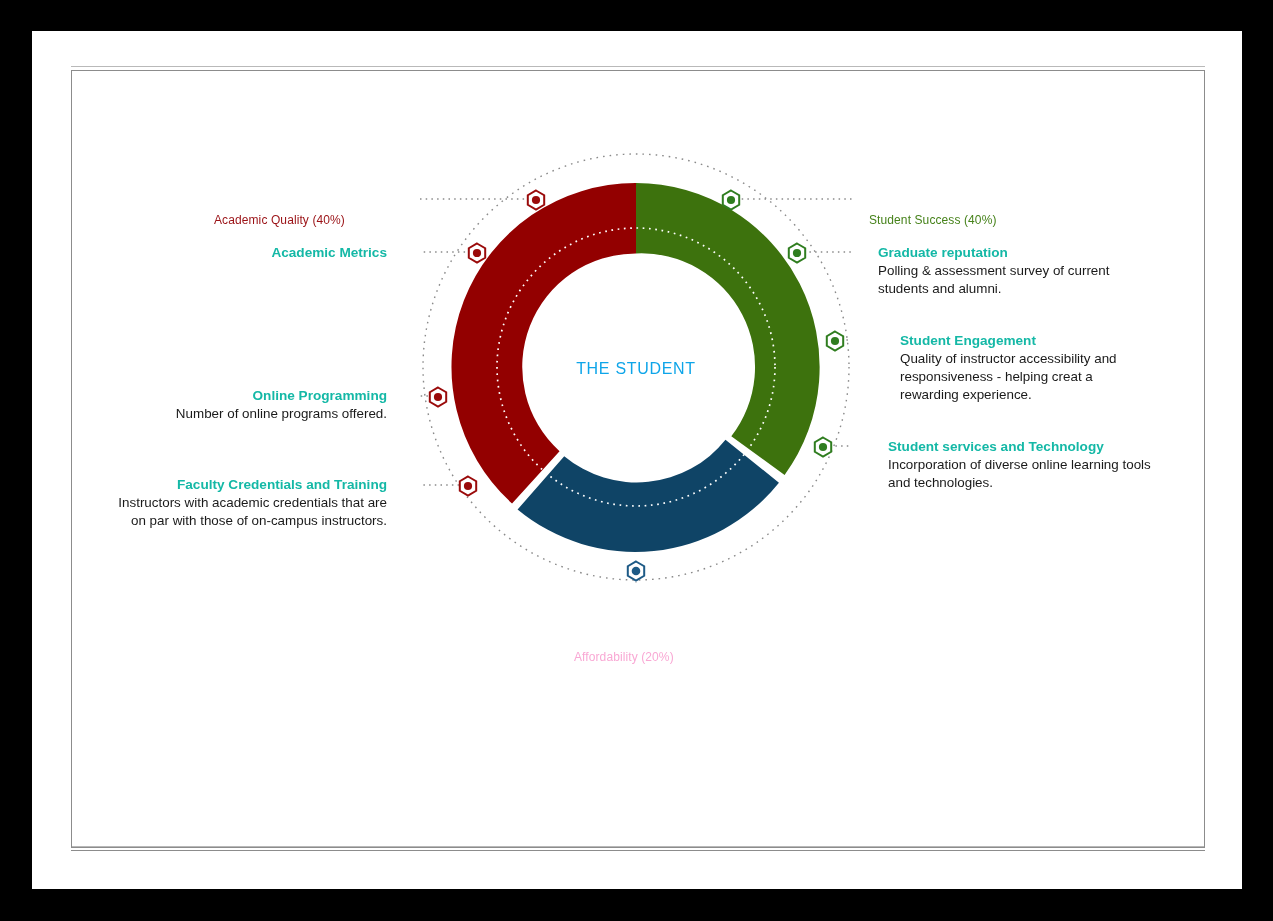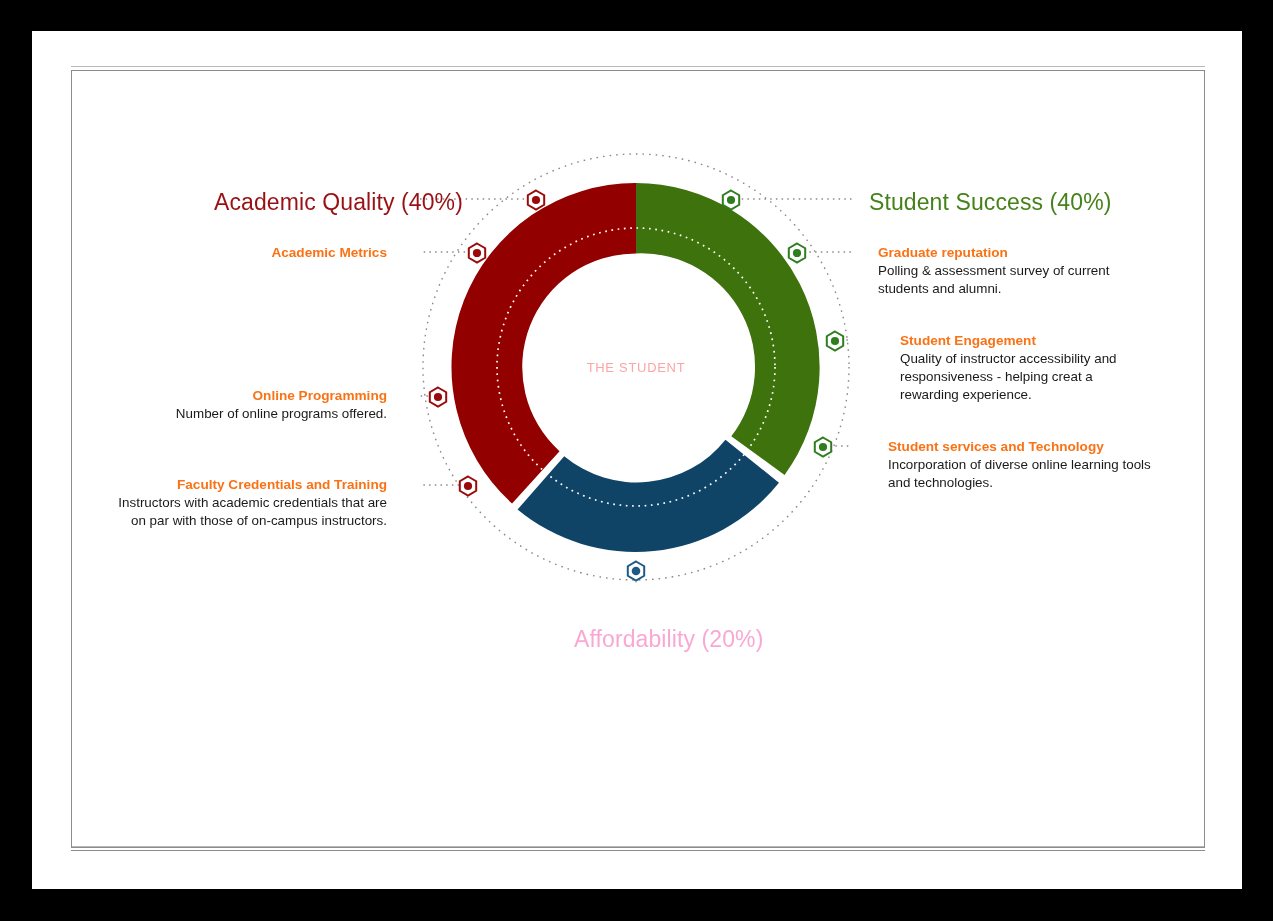--- a/index.html
+++ b/index.html
@@ -29,35 +29,35 @@
     position:absolute;left:39px;top:819px;
     width:1134px;height:1px;background:#8c8c8c;
   }
 
   
   #stage{position:absolute;left:0;top:0;width:1273px;height:921px;}
   #donut{position:absolute;left:420px;top:151px;width:432px;height:432px;}
 
   
   .sect-title{
-    position:absolute;font-size:23px;letter-spacing:.1px;white-space:nowrap;
+    position:absolute;font-size:12px;letter-spacing:.1px;white-space:nowrap;margin-top:24px;
   }
   .sect-title.red{color:#9a1115;}
   .sect-title.green{color:#46821a;}
   .sect-title.blue{color:#f9a8d4;}
 
   .blk{position:absolute;color:#161616;}
-  .blk .hd{font-weight:bold;font-size:13.6px;line-height:18px;color:#f97316;}
+  .blk .hd{font-weight:bold;font-size:13.6px;line-height:18px;color:#14b8a6;}
   .blk .bd{font-size:13.4px;line-height:18.2px;color:#1a1a1a;}
   .ra{text-align:right;}
   .la{text-align:left;}
 
   #center-label{
     position:absolute;left:536px;top:360px;width:200px;
-    text-align:center;font-size:13px;letter-spacing:.7px;color:#fca5a5;
+    text-align:center;font-size:16px;letter-spacing:.7px;color:#0ea5e9;
   }
 </style>
 </head>
 <body>
 
 <div id="page">
   <div id="frame-top-rule"></div>
   <div id="frame"></div>
   <div id="frame-bottom-rule"></div>
 </div>

